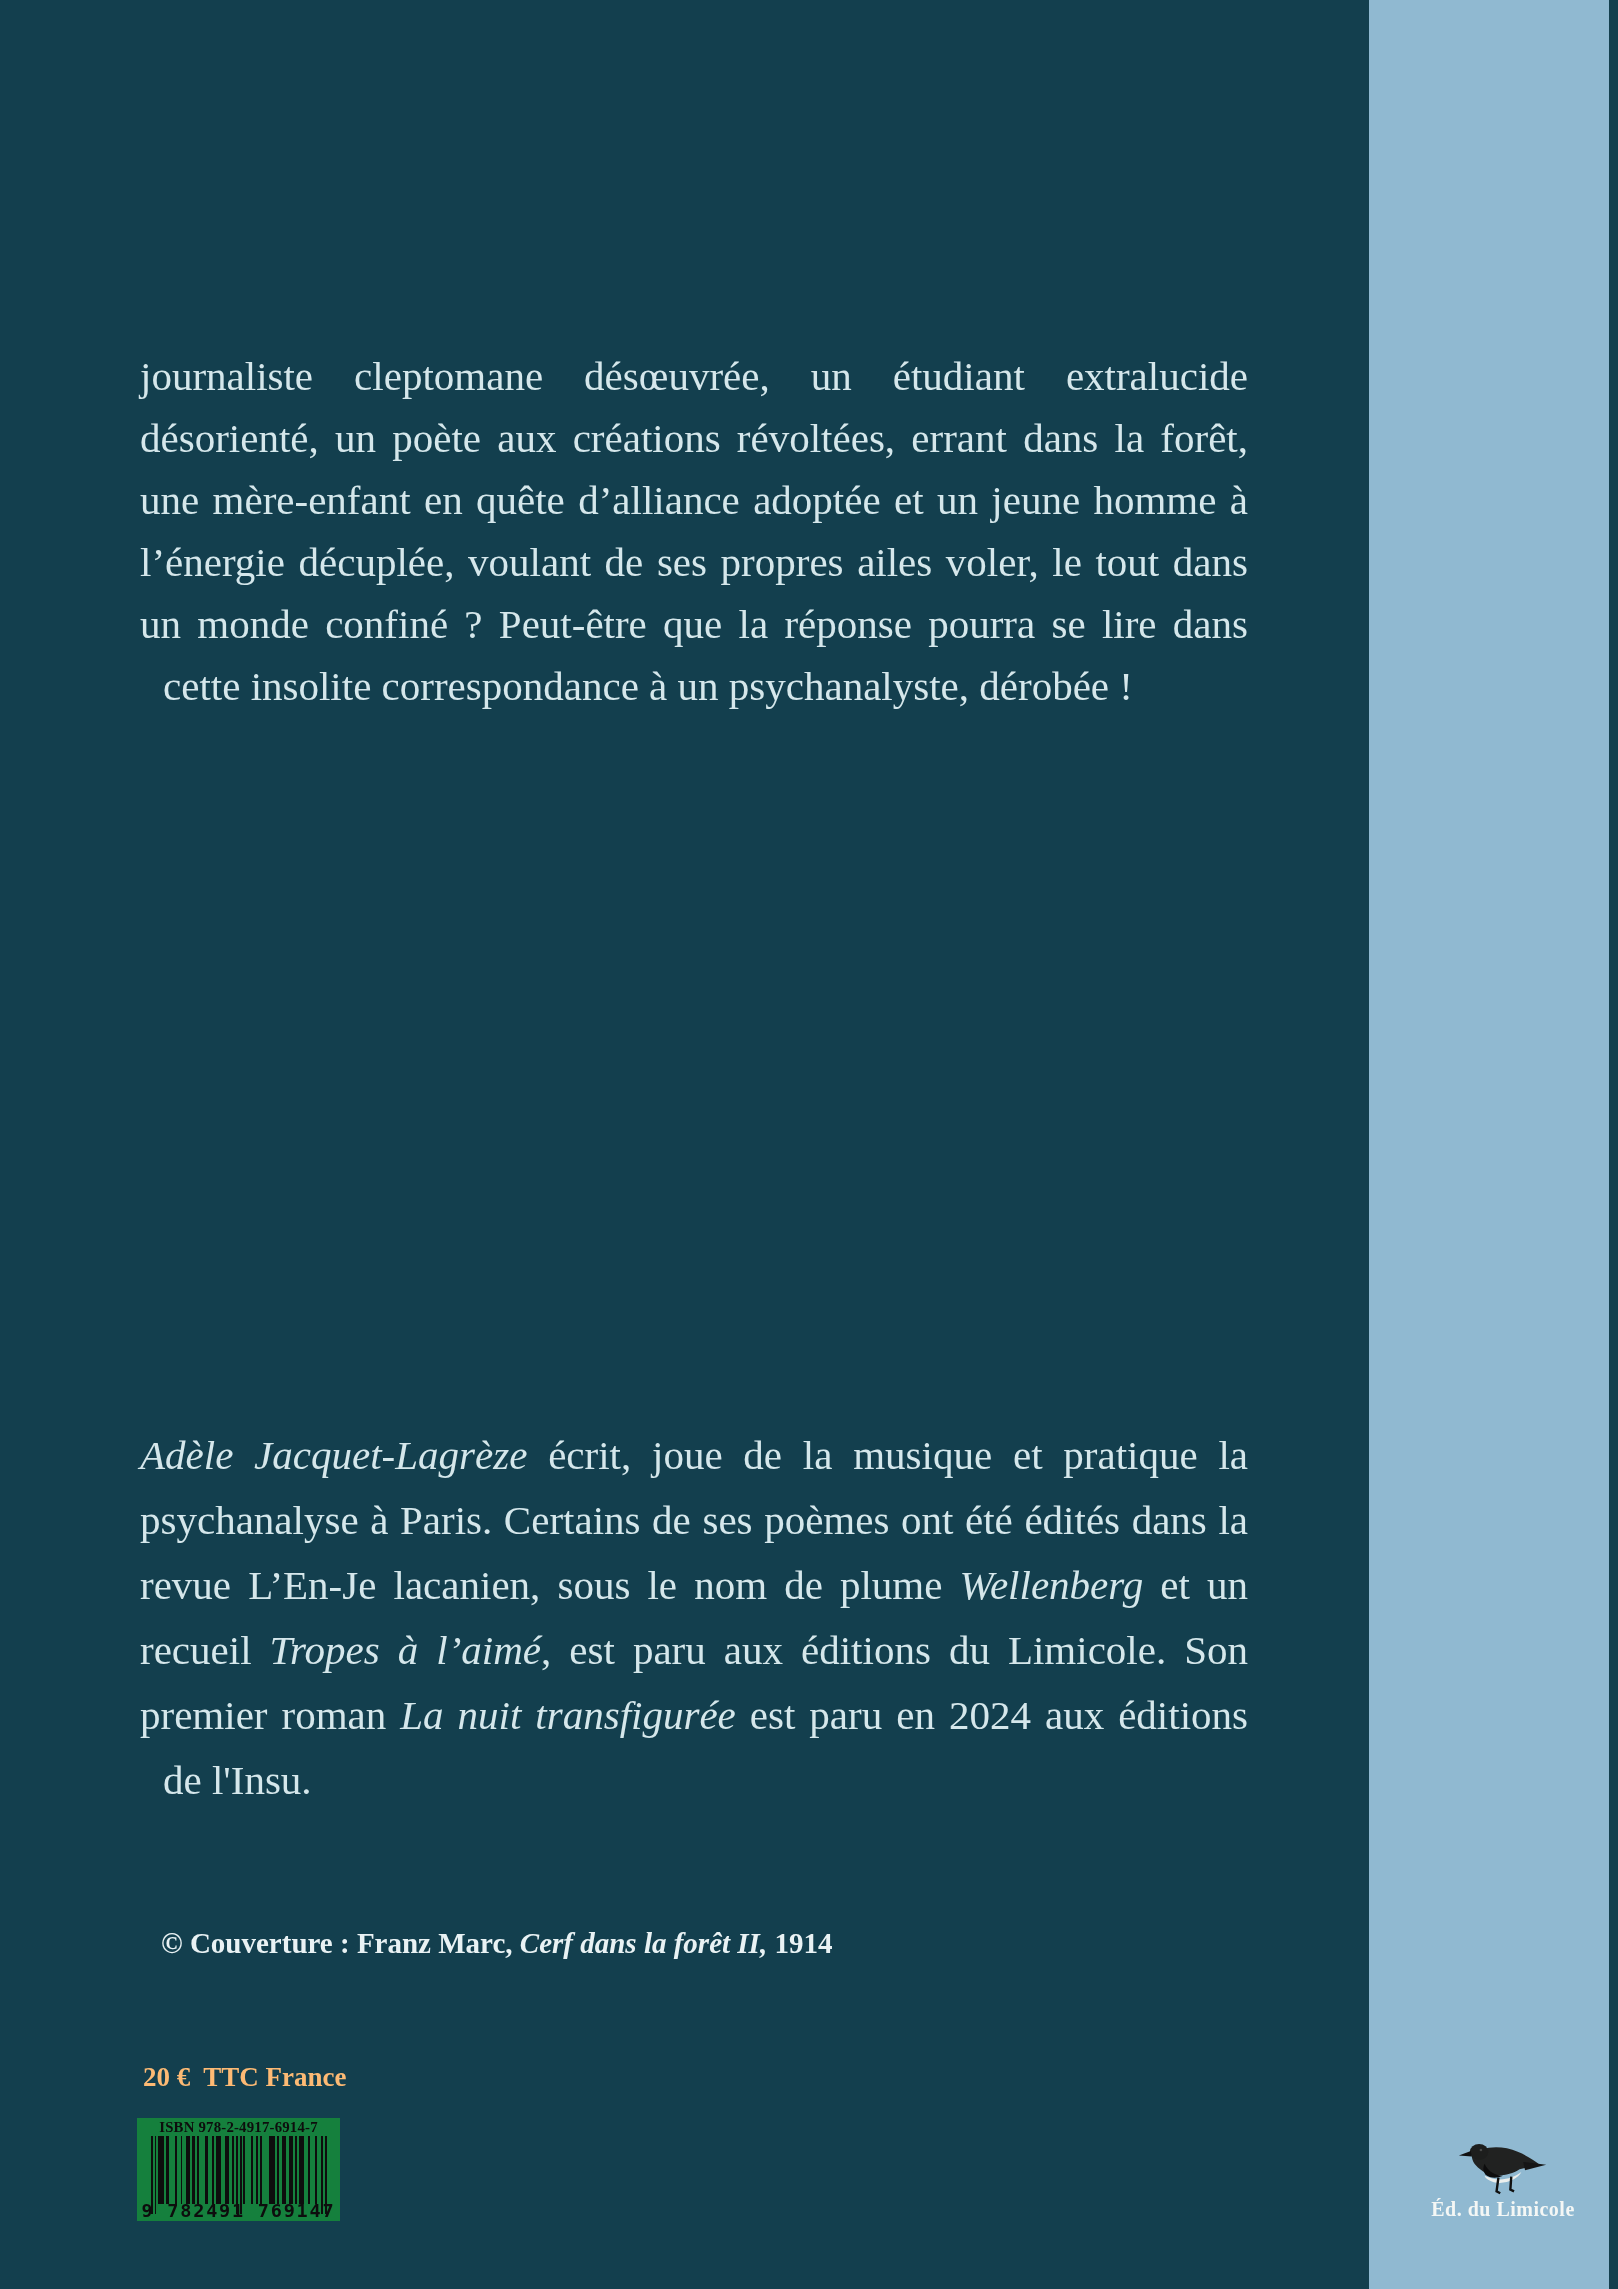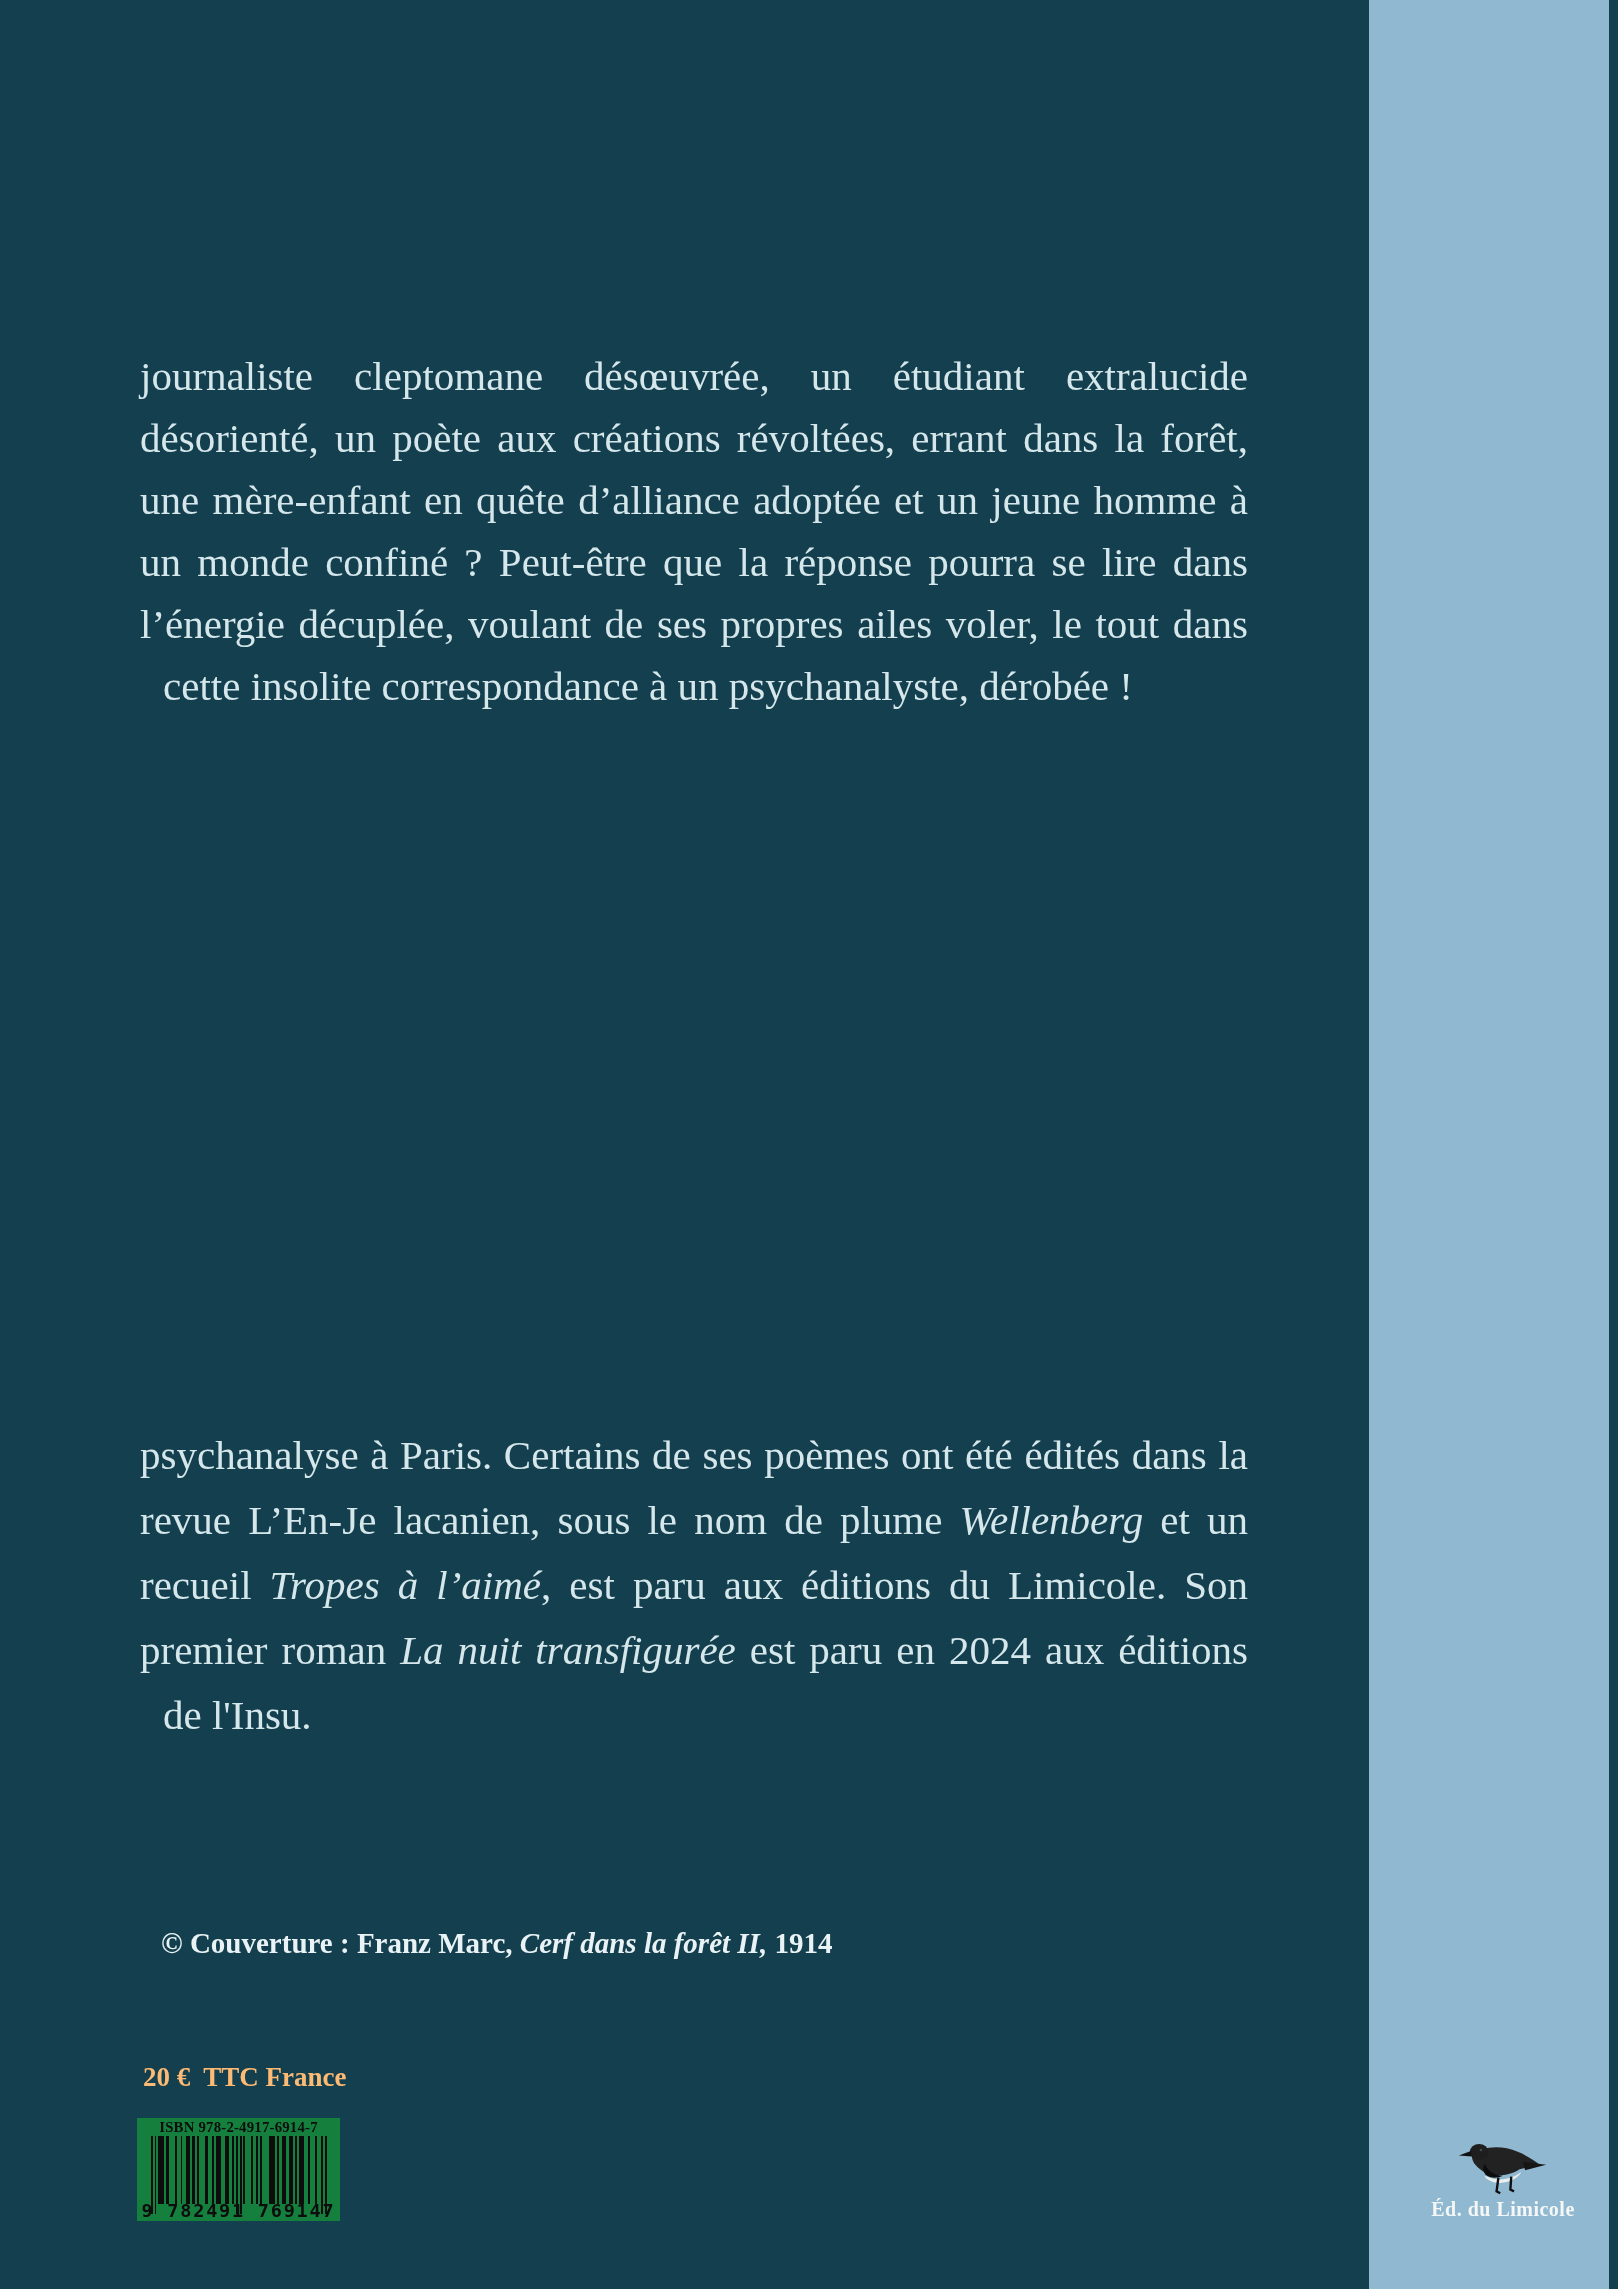--- a/index.html
+++ b/index.html
@@ -70,26 +70,27 @@
 <body>
 
 <div class="cover">
 
   <div class="strip"></div>
 
   <div class="para blurb">
       <div class="line"><span>journaliste cleptomane désœuvrée, un étudiant extralucide</span></div>
       <div class="line"><span>désorienté, un poète aux créations révoltées, errant dans la forêt,</span></div>
       <div class="line"><span>une mère-enfant en quête d’alliance adoptée et un jeune homme à</span></div>
+      <div class="line"><span>l’énergie décuplée, voulant de ses propres ailes voler, le tout dans</span></div>
       <div class="line"><span>un monde confiné ? Peut-être que la réponse pourra se lire dans</span></div>
-      <div class="line"><span>l’énergie décuplée, voulant de ses propres ailes voler, le tout dans</span></div>
       <div class="line last"><span>cette insolite correspondance à un psychanalyste, dérobée !</span></div>
     </div>
 
   <div class="para bio">
+      <div class="line"><span class="it">Adèle Jacquet-Lagrèze</span><span> écrit, joue de la musique et pratique la</span></div>
       <div class="line"><span>psychanalyse à Paris. Certains de ses poèmes ont été édités dans la</span></div>
       <div class="line"><span>revue L’En-Je lacanien, sous le nom de plume </span><span class="it">Wellenberg</span><span> et un</span></div>
       <div class="line"><span>recueil </span><span class="it">Tropes à l’aimé</span><span>, est paru aux éditions du Limicole. Son</span></div>
       <div class="line"><span>premier roman </span><span class="it">La nuit transfigurée</span><span> est paru en 2024 aux éditions</span></div>
       <div class="line last"><span>de l'Insu.</span></div>
     </div>
 
   <div class="credit">
       <div class="line last"><span class="bd">© Couverture : Franz Marc, </span><span class="it bd">Cerf dans la forêt II,</span><span class="bd"> 1914</span></div>
     </div>

